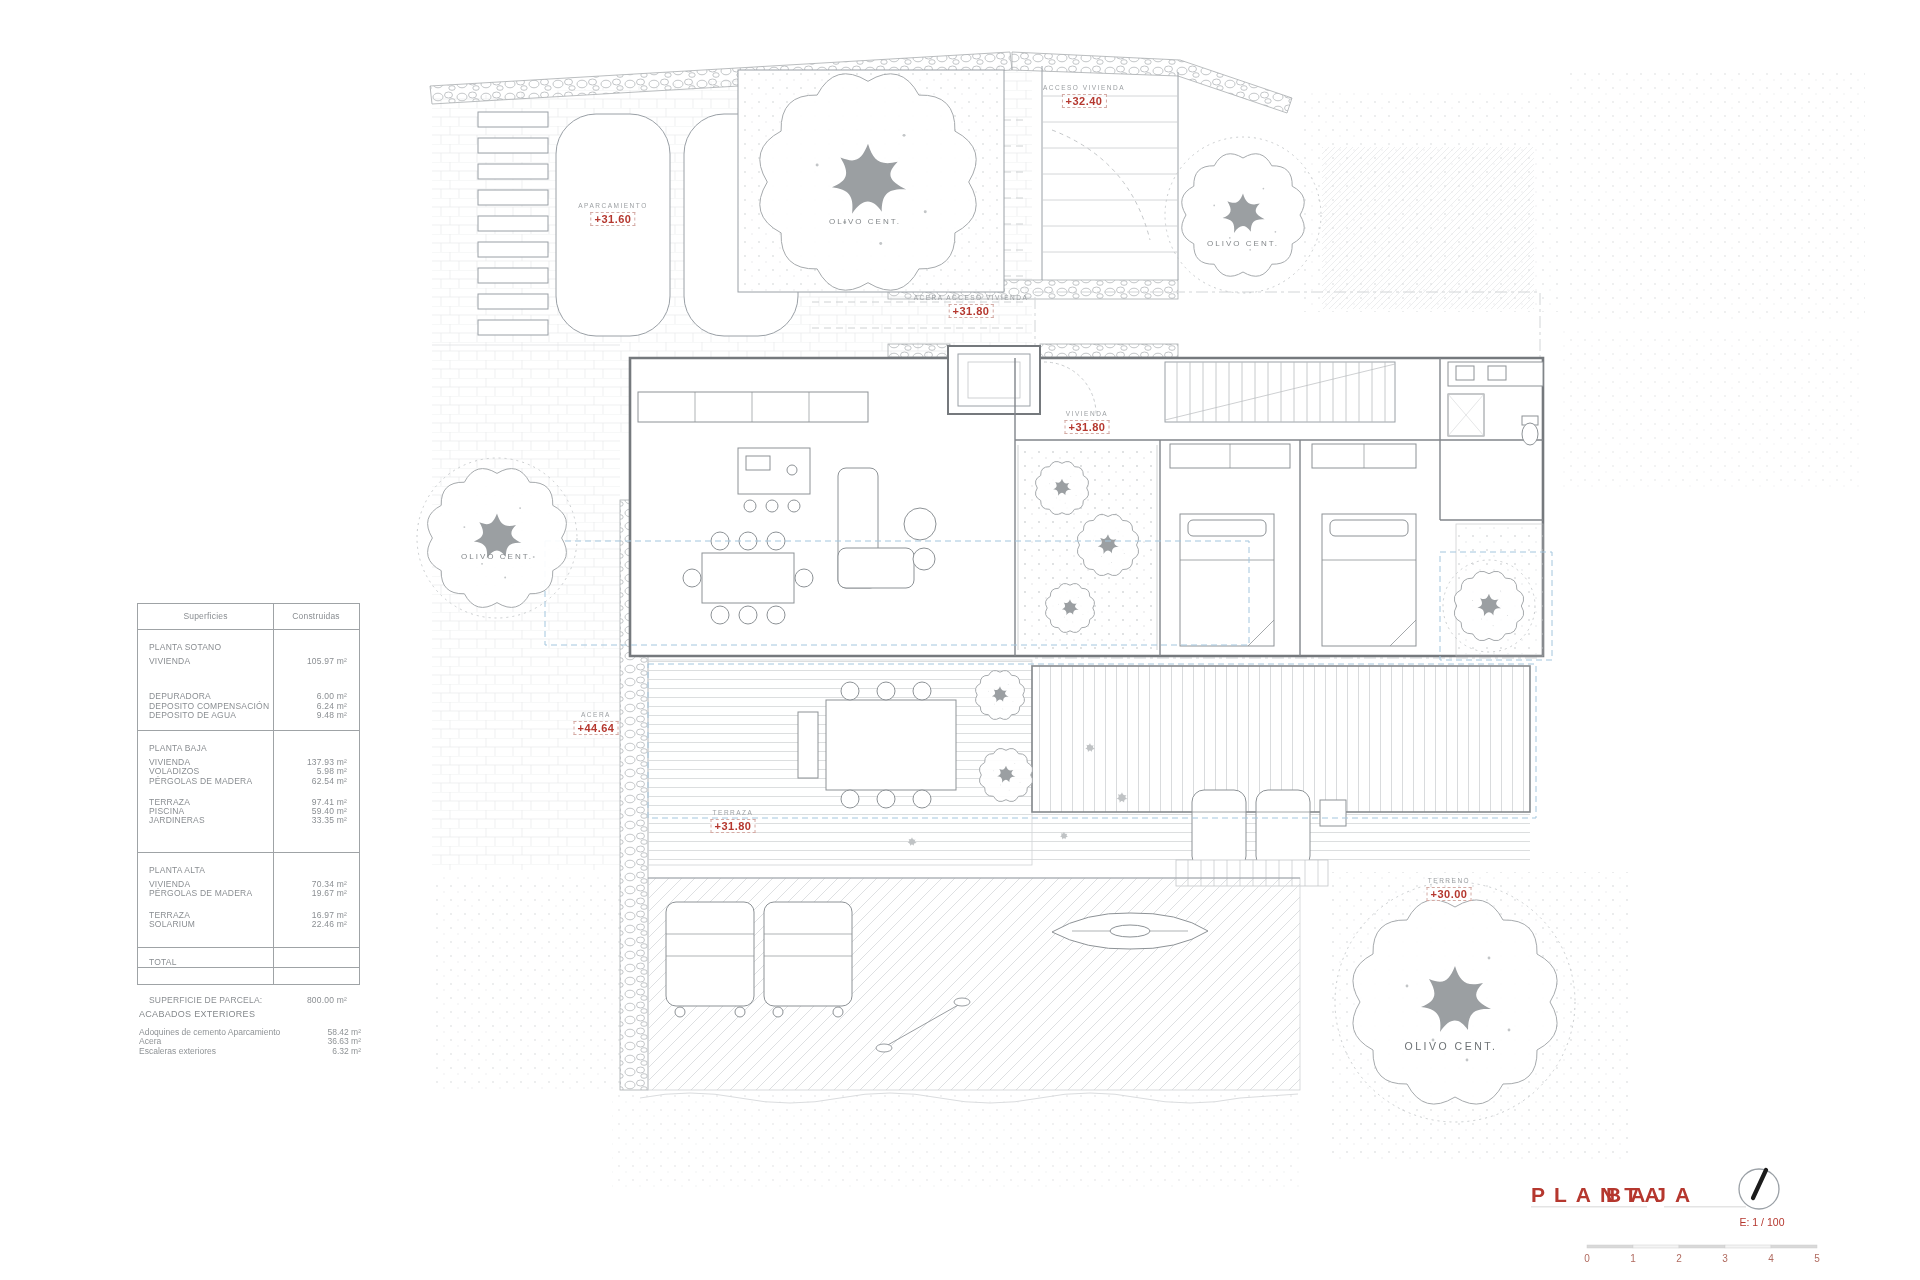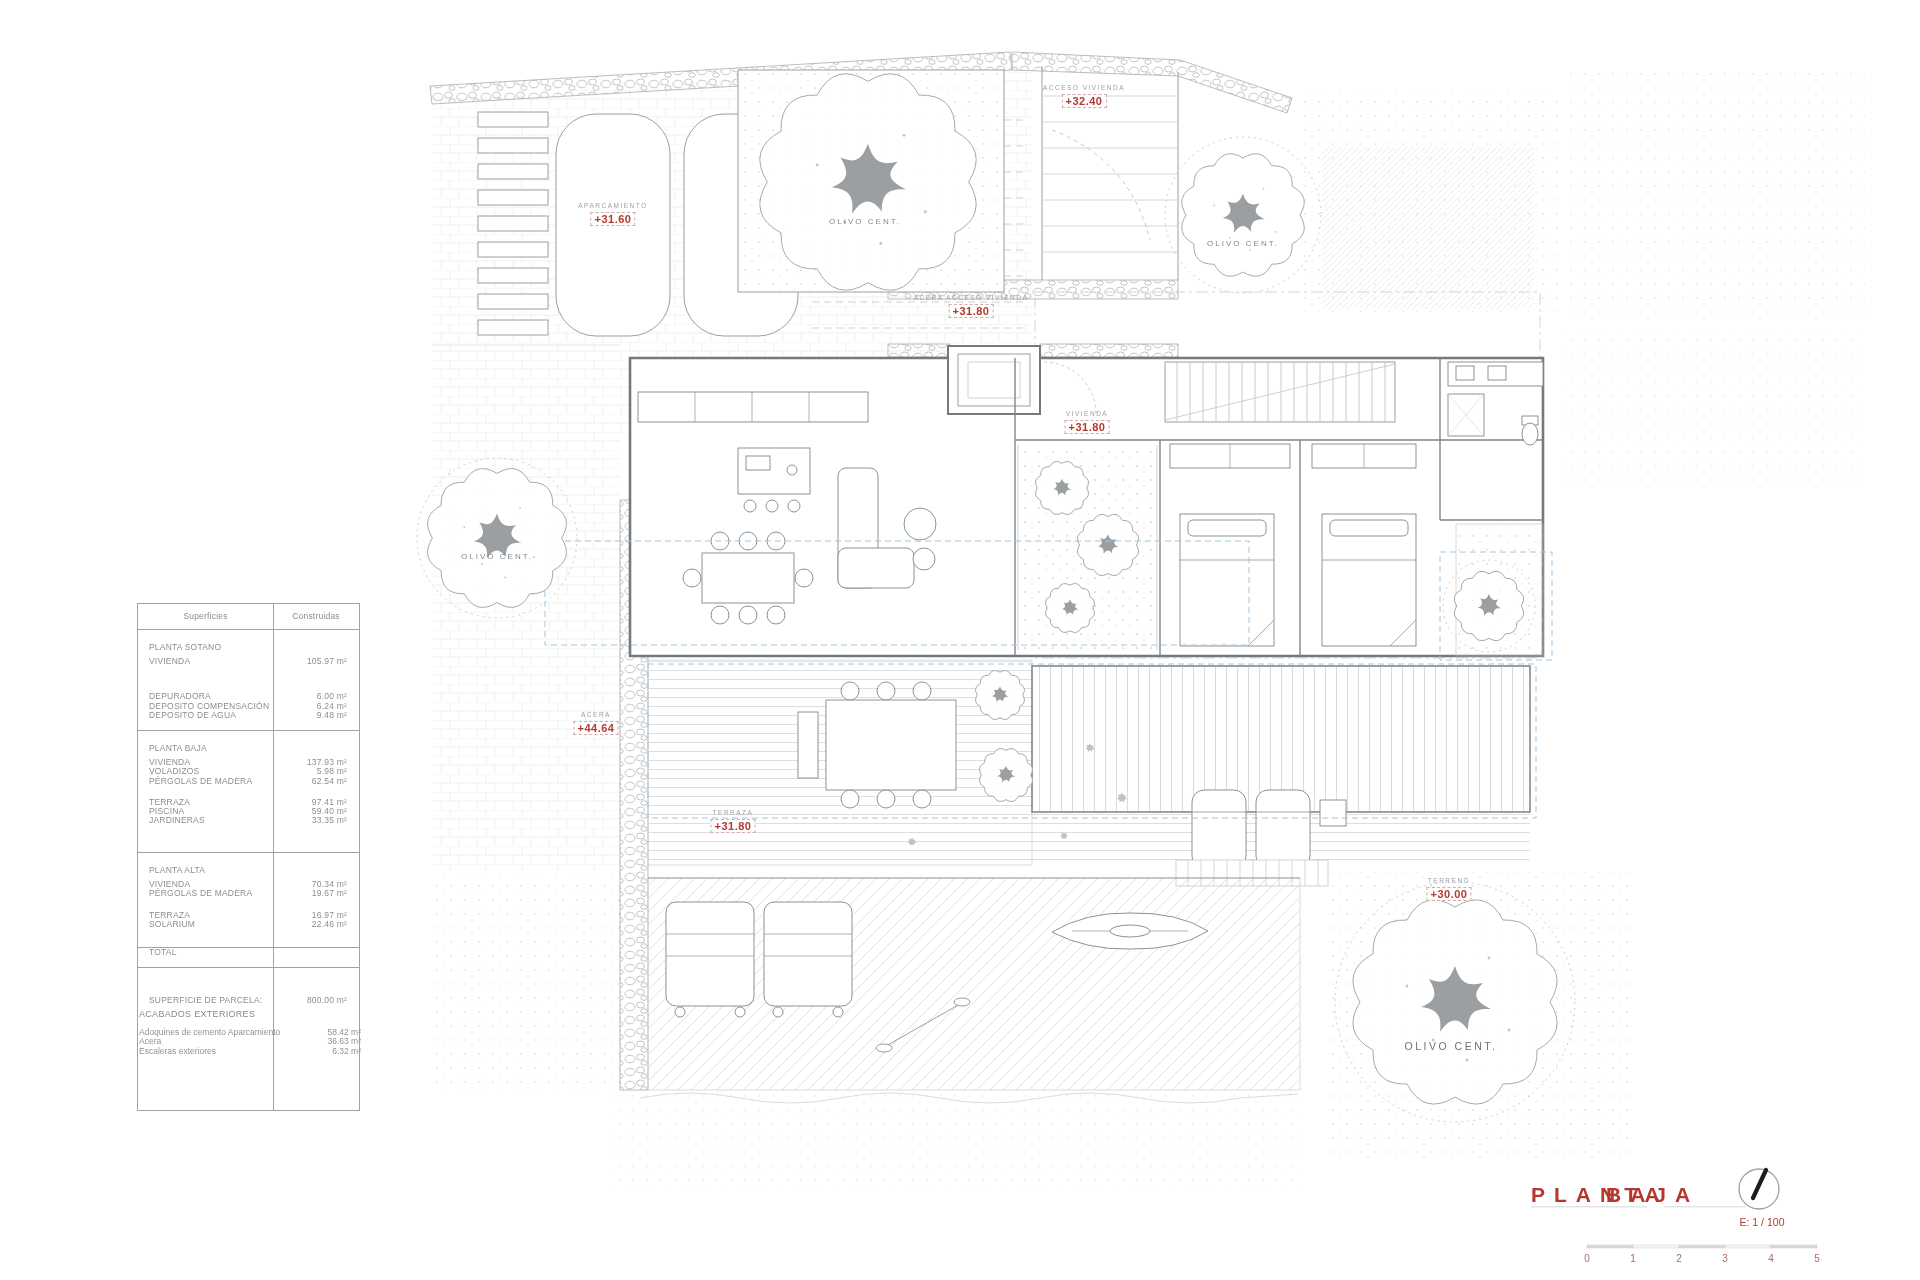--- a/index.html
+++ b/index.html
@@ -2,34 +2,34 @@
 <html><head>
 <meta charset="utf-8">
 <style>
   :root{ --accent:#b5372e; --line:#9aa0a6; --ink:#8a8e92; }
   *{box-sizing:border-box;margin:0;padding:0}
   html,body{width:1920px;height:1280px;background:#fff;font-family:"Liberation Sans",sans-serif;}
   .canvas{position:relative;width:1920px;height:1280px;background:#fff;overflow:hidden}
   svg{position:absolute;left:0;top:0}
 
   
-  .stable{position:absolute;left:137px;top:603px;width:223px;height:508px;
+  .stable{position:absolute;left:137px;top:603px;width:223px;height:382px;
     border:1.2px solid #9fa3a6;font-size:8.5px;line-height:9.2px;color:var(--ink);letter-spacing:.2px}
   .vline{position:absolute;left:135px;top:0;bottom:0;border-left:1.1px solid #9fa3a6}
   .thead{height:26px;display:flex;align-items:center;border-bottom:1.2px solid #9fa3a6}
   .thead .c1{width:135px;text-align:center}
   .thead .c2{flex:1;text-align:center}
   .g{border-bottom:1.2px solid #9fa3a6;padding-top:13px}
   .g1{height:101px}.g2{height:122px}.g3{height:95px}
   .trow{display:flex;padding:0 12px 0 11px}
   .trow .l{flex:1;padding-right:4px}
   .trow .v{text-align:right;white-space:nowrap}
   .sect{margin-bottom:5px}
   .sp26{height:26px}.sp12{height:12px}
-  .grow-total{height:20px;display:flex;align-items:flex-start;padding-left:11px;border-bottom:1.2px solid #9fa3a6}
+  .grow-total{height:20px;display:flex;align-items:flex-end;padding-left:11px;border-bottom:1.2px solid #9fa3a6}
   .grow-parcela{height:37px;display:flex;align-items:flex-end;padding:0 12px 0 11px}
   .grow-parcela .l{flex:1}
 
   .acabados{position:absolute;left:139px;top:1010px;width:222px;font-size:8.5px;line-height:9.6px;color:#8f9396}
   .acabados .ttl{font-size:9px;color:#85898c;margin-bottom:8px;letter-spacing:.3px}
   .arow{display:flex}
   .arow .l{flex:1}
   .arow .v{text-align:center;white-space:nowrap}
 
   

